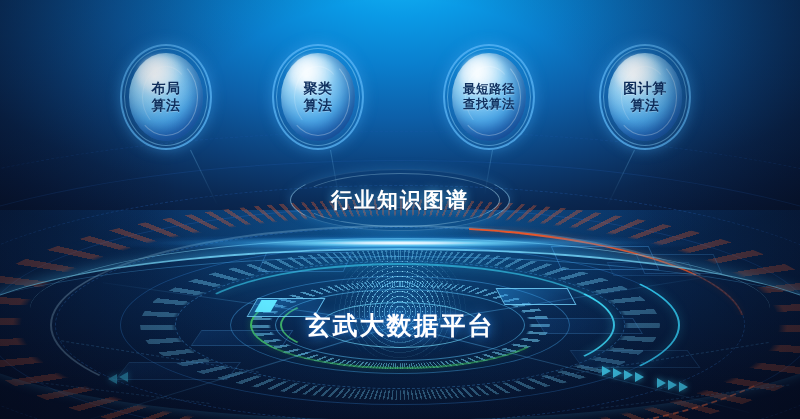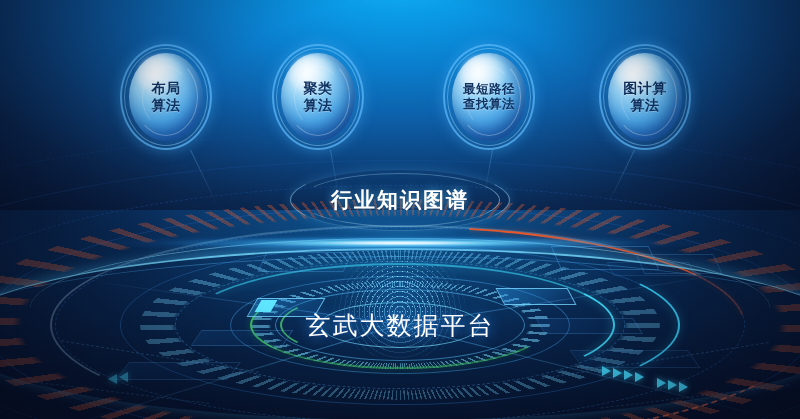--- a/index.html
+++ b/index.html
@@ -365,21 +365,21 @@
 
   
   .plat-label {
     position: absolute;
     left: 50%;
     top: 325px;
     transform: translate(-50%, -50%);
     z-index: 12;
     color: #ffffff;
     font-size: 25px;
-    font-weight: normal;
+    font-weight: bold;
     letter-spacing: 2px;
     white-space: nowrap;
     text-shadow: 0 0 14px rgba(60,170,255,0.9), 0 0 4px rgba(20,70,160,0.9), 0 2px 3px rgba(0,15,45,0.8);
   }
 
   
   .connector {
     position: absolute;
     width: 1px;
     background: linear-gradient(to bottom, rgba(130,210,255,0.28), rgba(130,210,255,0.0));

